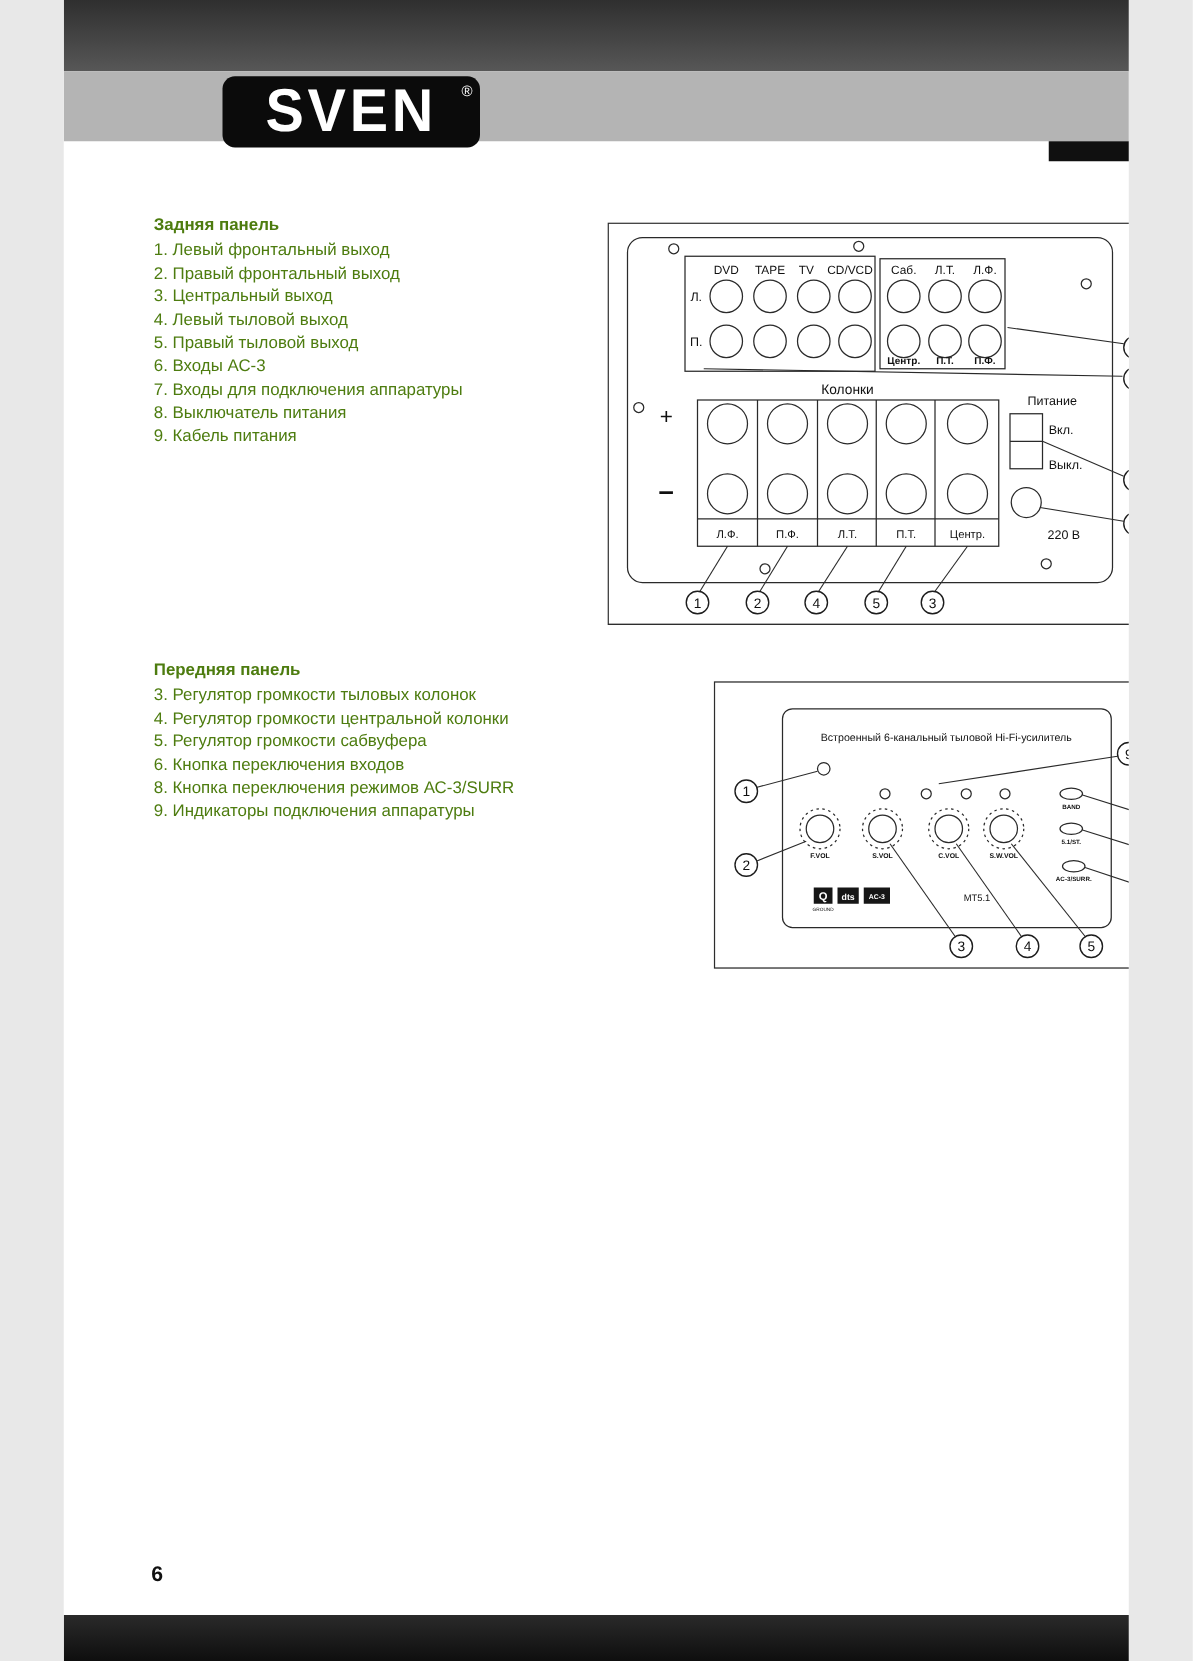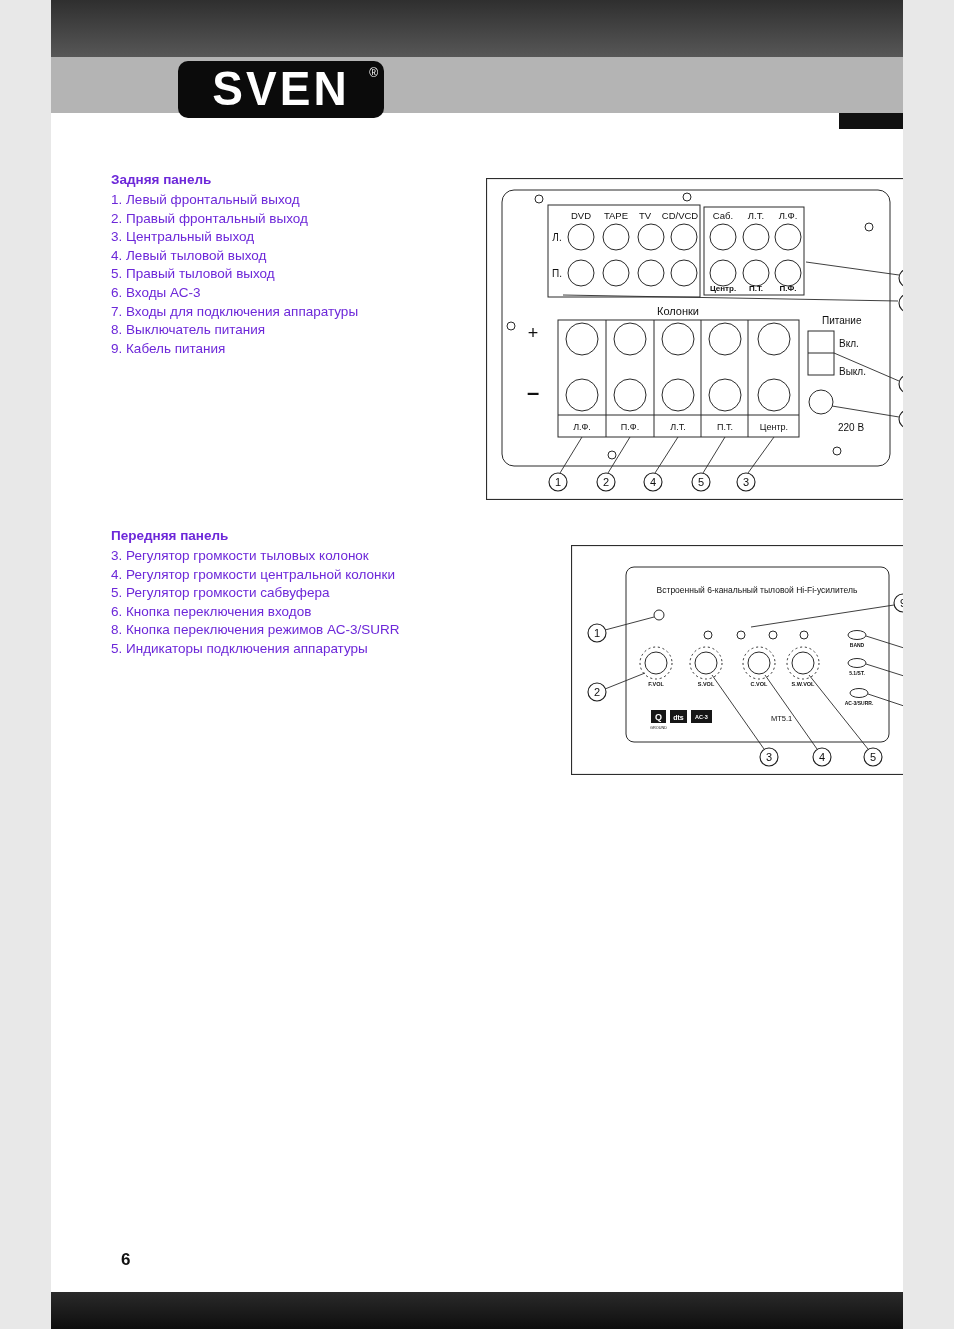--- a/index.html
+++ b/index.html
@@ -15,21 +15,21 @@
   .step-bar { position:absolute; left:788px; top:113px; width:150px; height:16px; background:#101010; }
   .logo-block { position:absolute; left:127px; top:61px; width:206px; height:57px;
                 background:#0b0b0b; border-radius:10px; display:flex; align-items:center;
                 justify-content:center; }
   .logo-text { color:#fff; font-weight:bold; font-size:46px; letter-spacing:3px;
                transform:scaleY(1.05); line-height:1; padding-bottom:4px; }
   .logo-reg { position:absolute; top:5px; right:6px; color:#fff; font-size:12px; }
   .header-title { position:absolute; left:345px; top:74px; font-size:19px; font-weight:bold;
                   letter-spacing:0.5px; color:#0c0c0c; }
   
-  .section { position:absolute; left:60px; font-size:13.5px; color:#6d28d9; }
+  .section { position:absolute; left:72px; font-size:13.5px; color:#4d7c0f; }
   .section h3 { font-size:13.5px; font-weight:bold; margin:0 0 4px 0; }
   .section .li { line-height:18.6px; white-space:nowrap; }
   
   .diagram { position:absolute; }
   .frame { fill:#ffffff; stroke:#2d2d2d; stroke-width:1.2; }
   .stroke { fill:none; stroke:#2a2a2a; stroke-width:1; }
   .fillblk { fill:#161616; stroke:none; }
   .leader line { stroke:#2a2a2a; stroke-width:0.9; }
   .co { fill:#ffffff; stroke:#1d1d1d; stroke-width:1.1; }
   .dashed { fill:none; stroke:#2a2a2a; stroke-width:1; stroke-dasharray:2 2.8; }
@@ -73,21 +73,21 @@
     <div class="li">9. Кабель питания</div>
   </div>
 
   <div class="section" style="top:528px">
     <h3>Передняя панель</h3>
     <div class="li">3. Регулятор громкости тыловых колонок</div>
     <div class="li">4. Регулятор громкости центральной колонки</div>
     <div class="li">5. Регулятор громкости сабвуфера</div>
     <div class="li">6. Кнопка переключения входов</div>
     <div class="li">8. Кнопка переключения режимов АС-3/SURR</div>
-    <div class="li">5. Индикаторы подключения аппаратуры</div>
+    <div class="li">9. Индикаторы подключения аппаратуры</div>
   </div>
 
   <svg class="diagram" style="left:435px; top:178px" width="445" height="322" viewBox="0 0 445 322" xmlns="http://www.w3.org/2000/svg">
     <rect class="frame" x="0.5" y="0.5" width="444" height="321"></rect>
     <rect class="stroke" x="16" y="12" width="388" height="276" rx="12"></rect>
     <g class="stroke">
       <circle cx="53" cy="21" r="4"></circle>
         <circle cx="201" cy="19" r="4"></circle>
         <circle cx="383" cy="49" r="4"></circle>
       <circle cx="25" cy="148" r="4"></circle>

